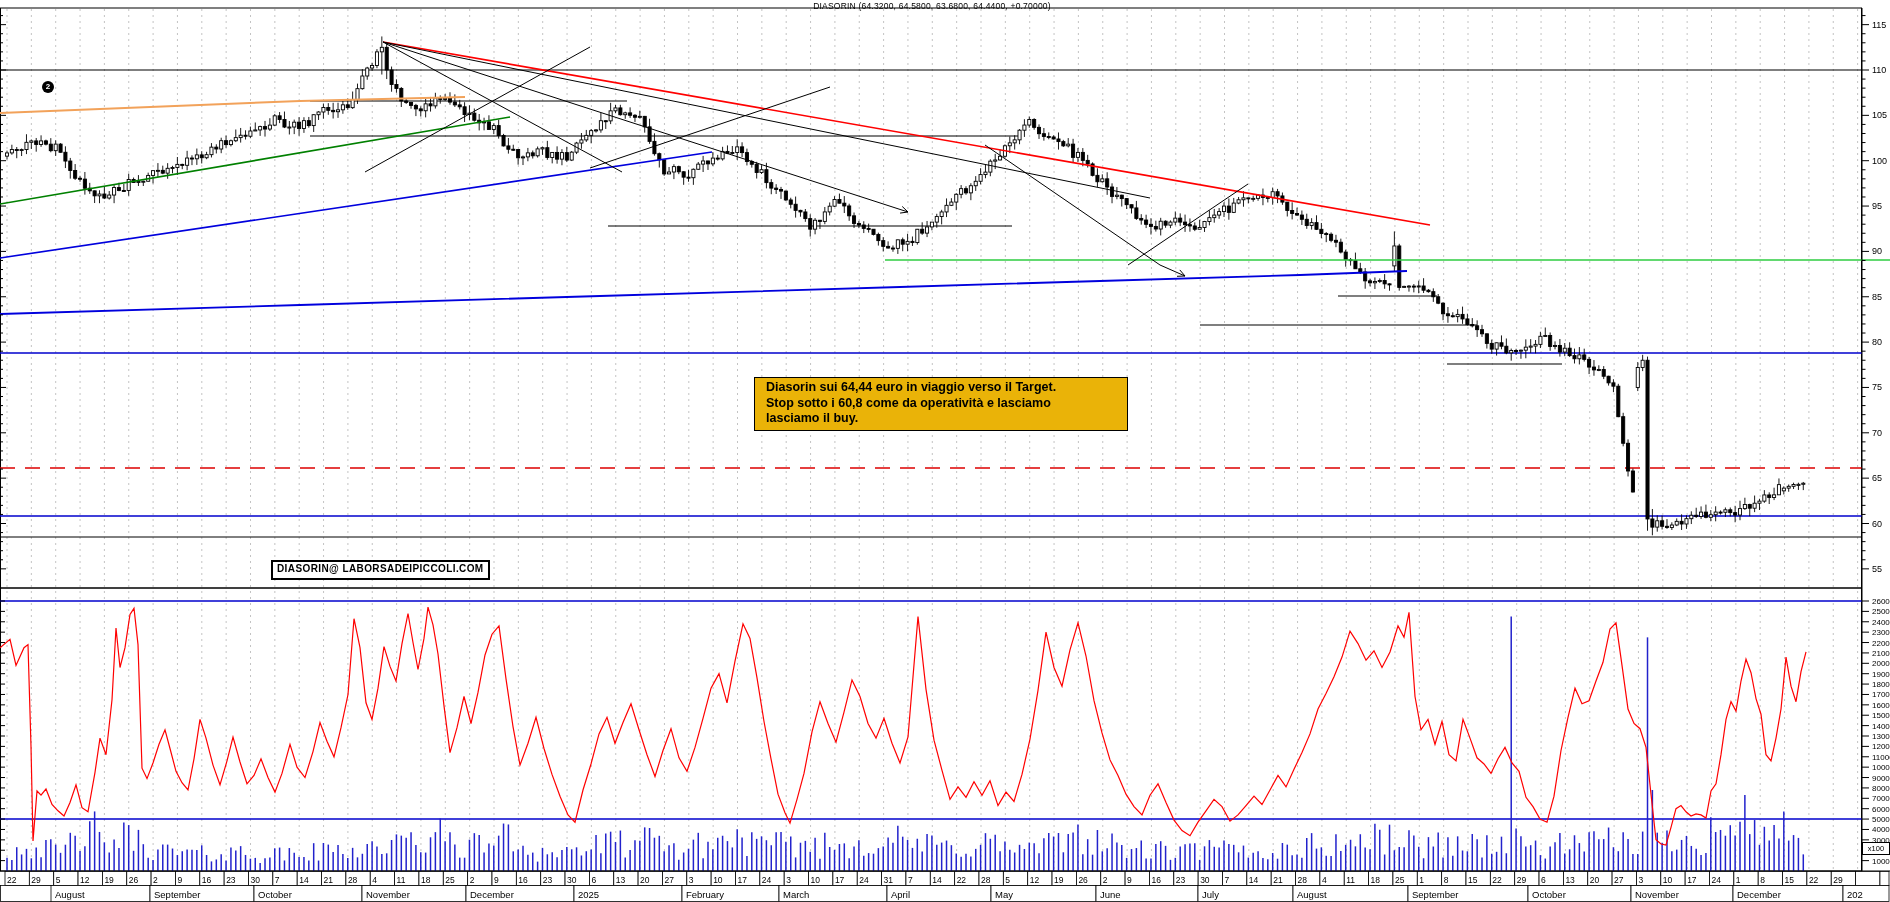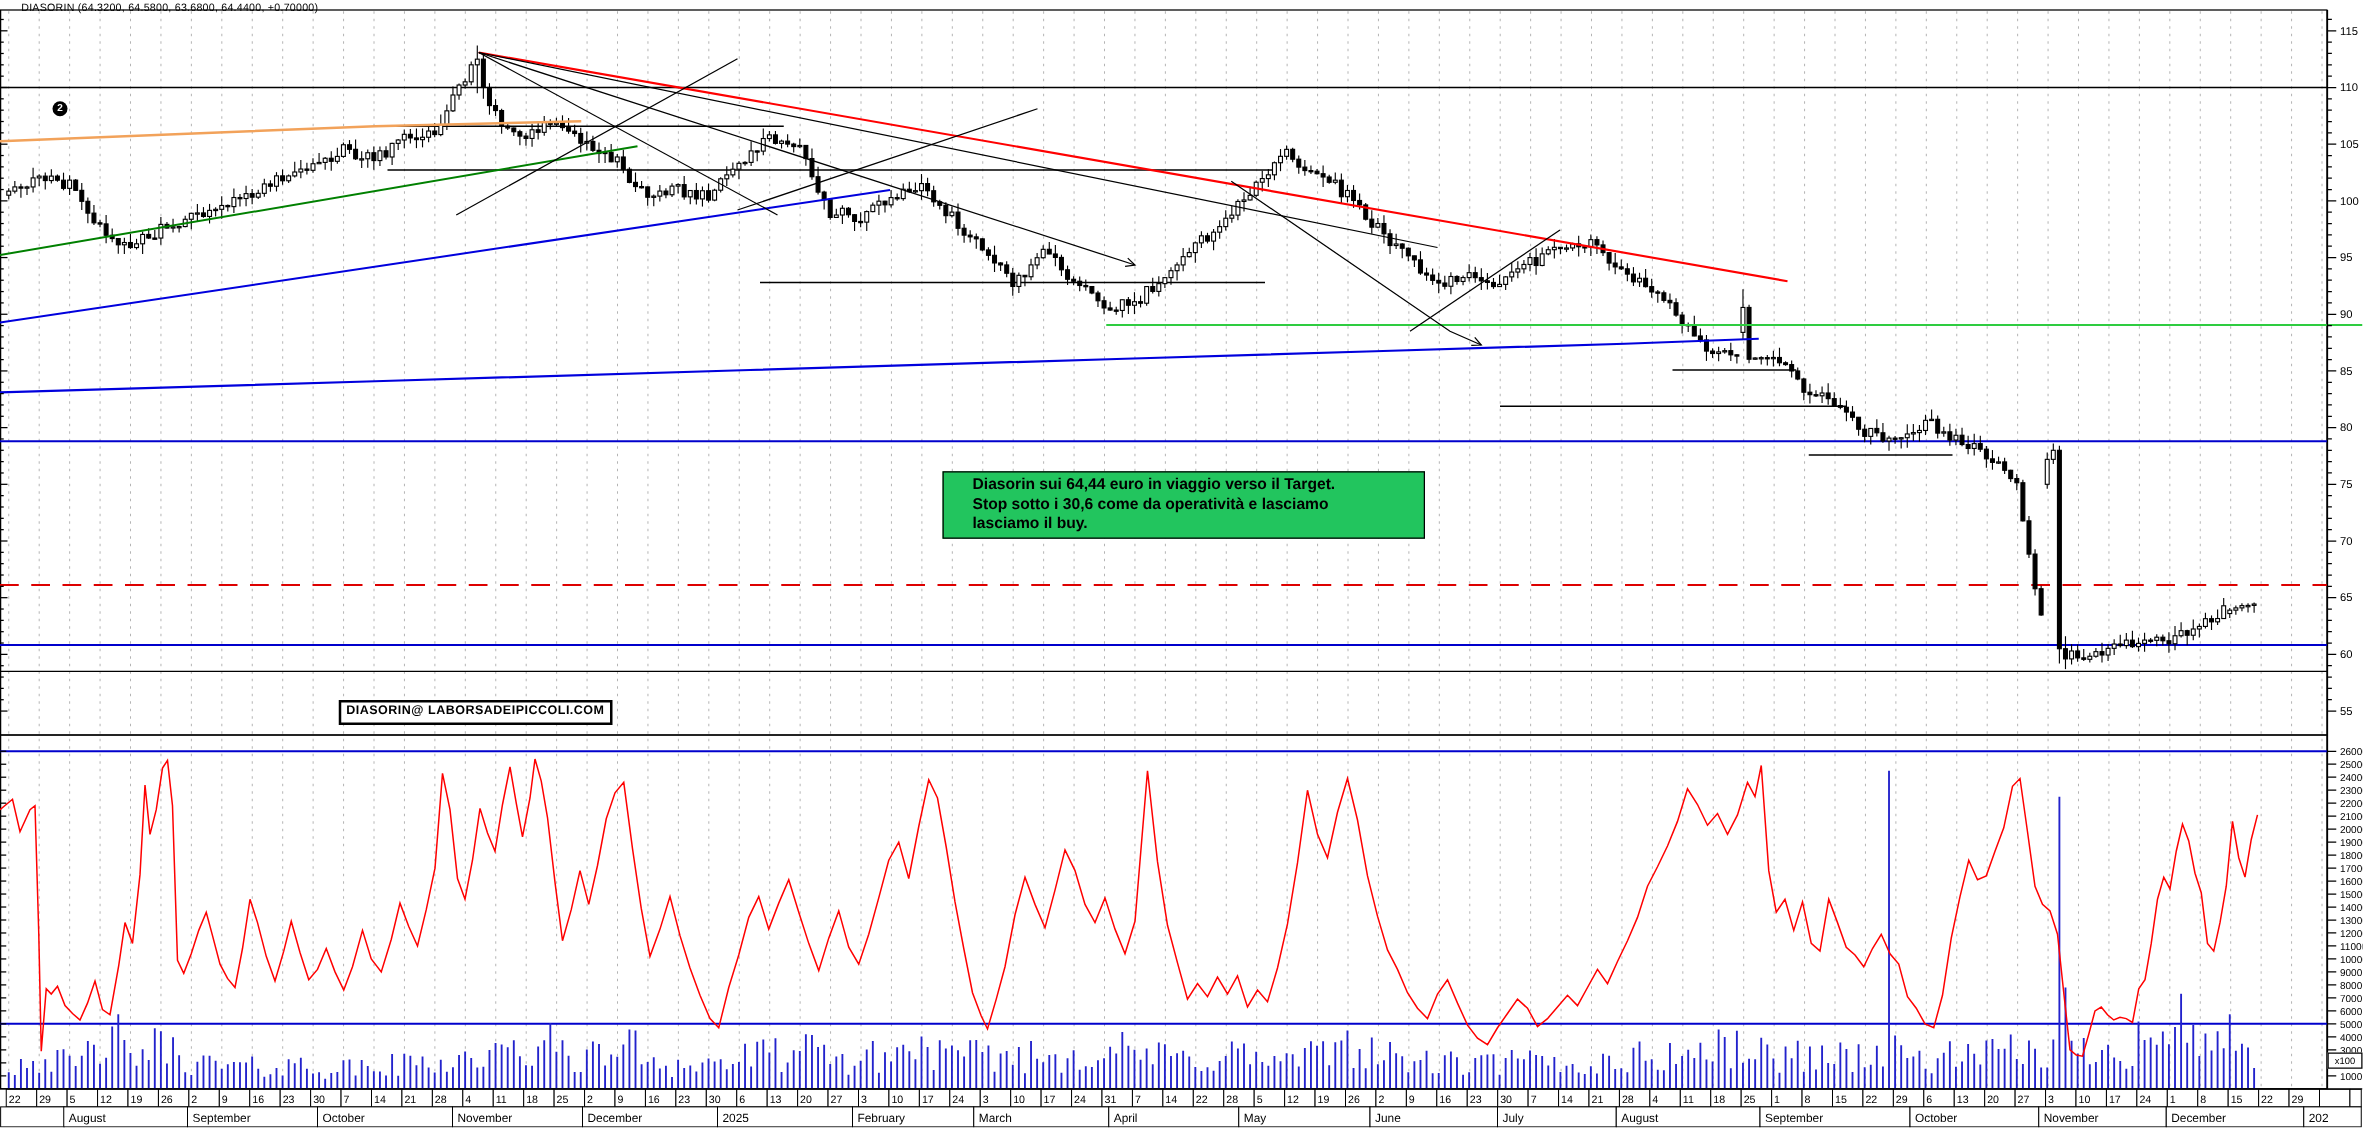--- a/index.html
+++ b/index.html
@@ -1,21 +1,21 @@
 <!DOCTYPE html>
 <html><head>
 <meta charset="utf-8">
 <style>
   html,body{margin:0;padding:0;background:#fff}
   body{width:1890px;height:902px;position:relative;overflow:hidden;
        font-family:"Liberation Sans",sans-serif;-webkit-font-smoothing:none}
-  #chart-title{position:absolute;top:1px;left:17px;right:28px;text-align:left;
+  #chart-title{position:absolute;top:1px;left:2px;right:28px;text-align:center;
        font-size:8.5px;color:#000;letter-spacing:.2px}
   #annotation-box{position:absolute;left:754px;top:377px;width:356px;
-       background:#22c55e;border:1.7px solid #000;padding:2px 5px 3px 23px;
+       background:#eab308;border:1.7px solid #000;padding:2px 5px 3px 11px;
        font-size:12.5px;font-weight:bold;color:#000;line-height:1.24}
   #copyright-box{position:absolute;left:271px;top:560px;height:14px;
        background:#fff;border:2px solid #000;padding:1px 4px;
        font-size:10px;font-weight:bold;color:#000;letter-spacing:.4px;white-space:nowrap}
   #marker-2{position:absolute;left:42px;top:81px;width:12px;height:12px;border-radius:50%;
        background:#000;color:#fff;font-size:8px;font-weight:bold;text-align:center;line-height:12px}
   #vol-multiplier{position:absolute;left:1862px;top:842px;width:26px;height:11px;
        border:1px solid #000;background:#fff;font-size:7.5px;line-height:11px;text-align:center;color:#000}
   svg{position:absolute;left:0;top:0}
   text{font-family:"Liberation Sans",sans-serif}
@@ -1671,19 +1671,19 @@
       <text x="1737" y="897.5" font-size="9.5" fill="#000">December</text>
       <rect x="1843" y="885.5" width="46" height="16" fill="#fff" stroke="#000" stroke-width="0.8"></rect>
       <text x="1847" y="897.5" font-size="9.5" fill="#000">202</text>
     </g>
   </svg>
 
 <div id="marker-2">2</div>
 
 <div id="annotation-box">
   <div>Diasorin sui 64,44 euro in viaggio verso il Target.</div>
-  <div>Stop sotto i 30,6 come da operatività e lasciamo</div>
+  <div>Stop sotto i 60,8 come da operatività e lasciamo</div>
   <div>lasciamo il buy.</div>
 </div>
 
 <div id="copyright-box">DIASORIN@ LABORSADEIPICCOLI.COM</div>
 
 <div id="vol-multiplier">x100</div>
 
 </body></html>

